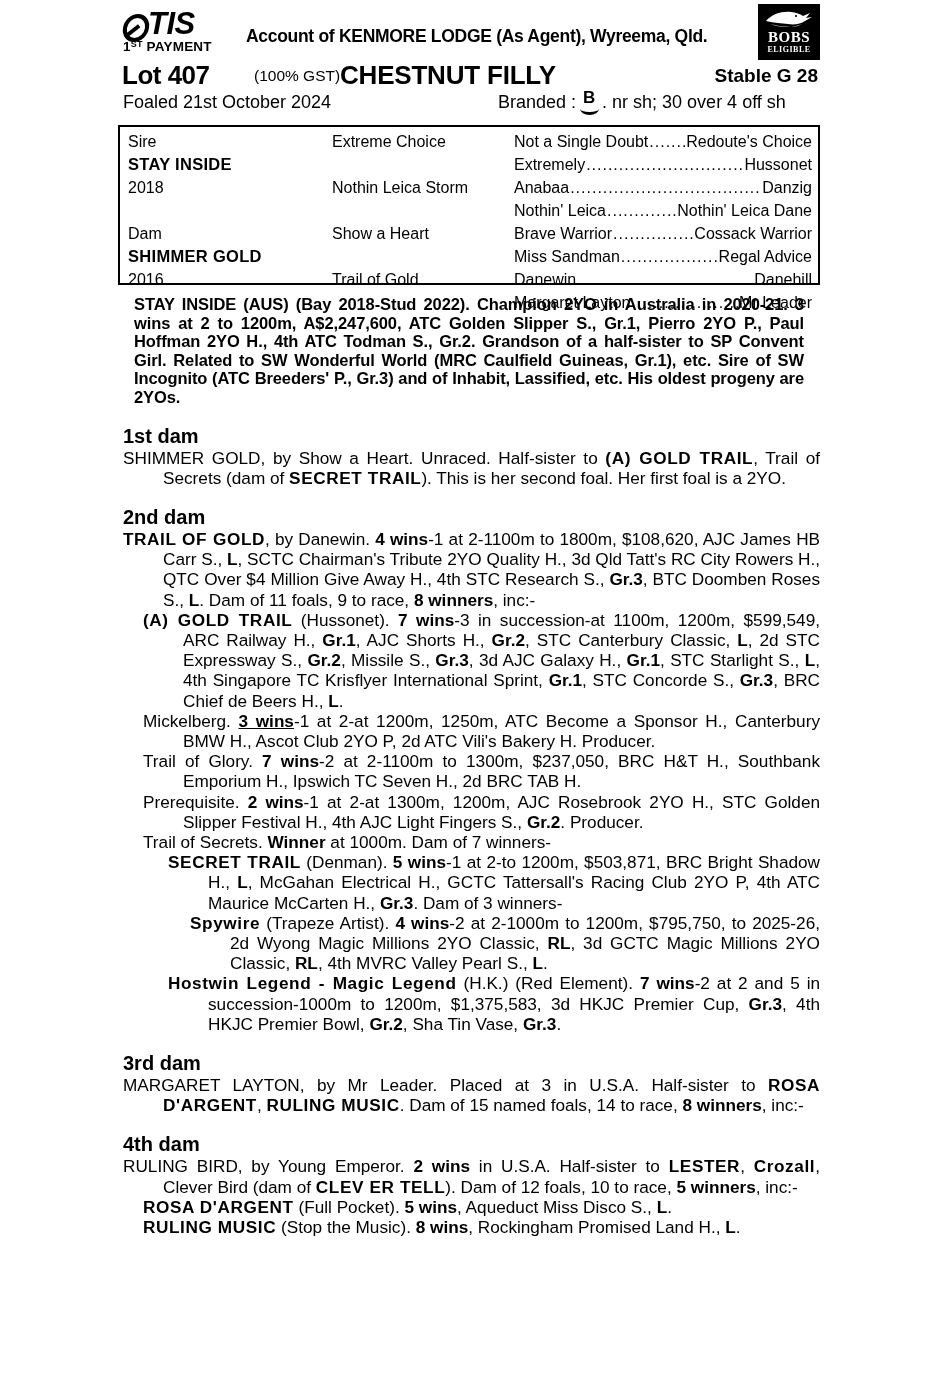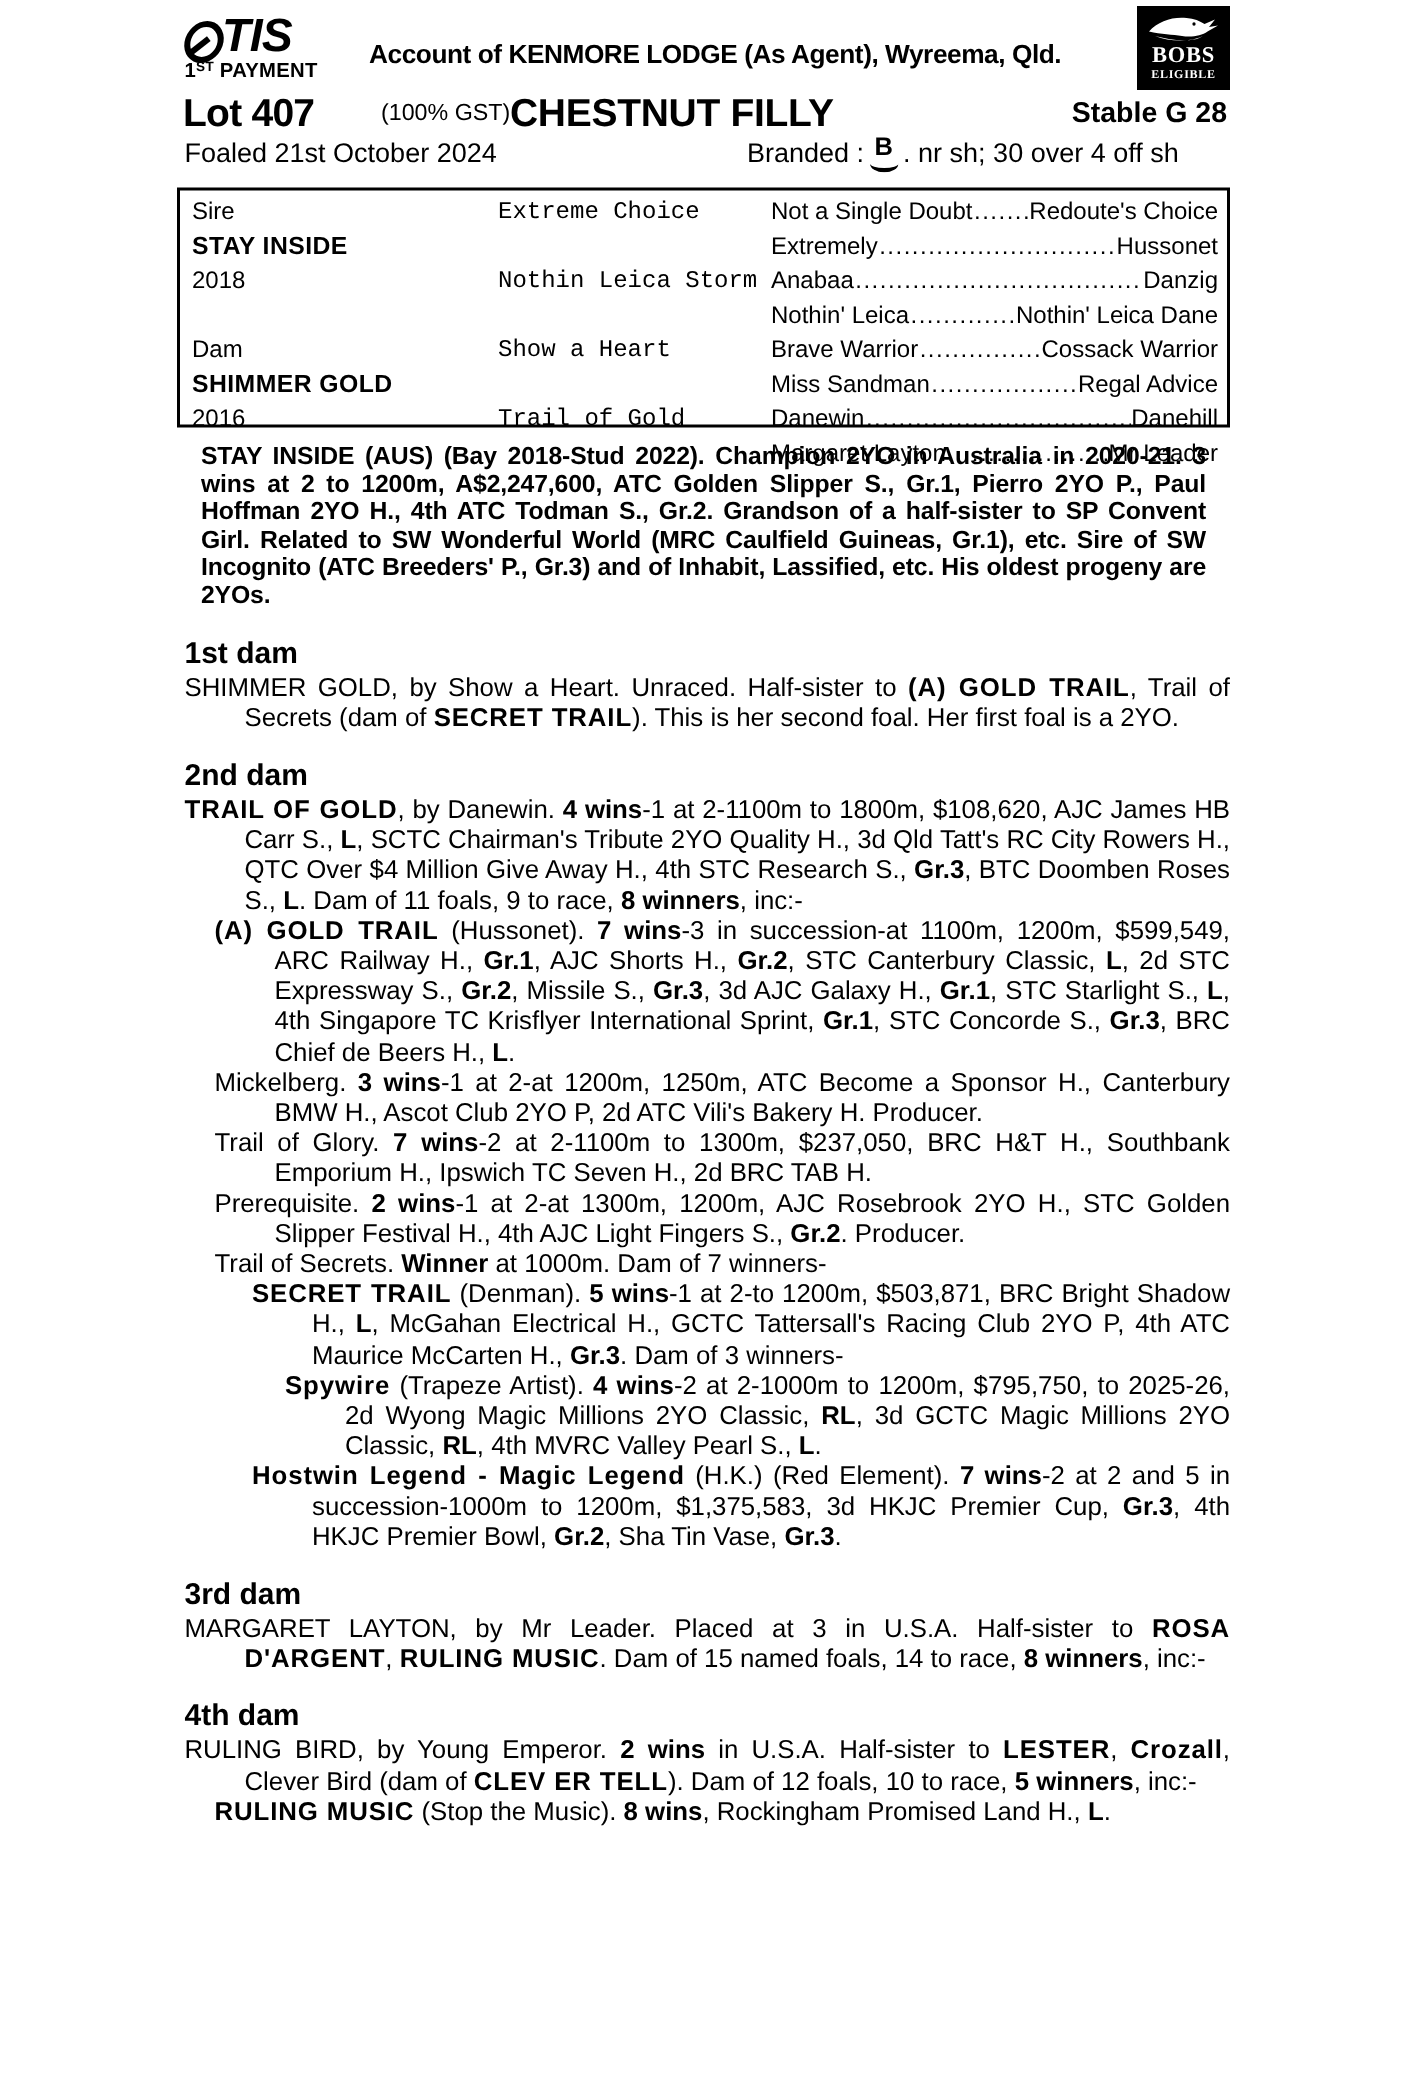--- a/index.html
+++ b/index.html
@@ -200,21 +200,21 @@
     position: relative;
     height: 160px;
     box-sizing: border-box;
   }
   .ped-row {
     position: relative;
     height: 23px;
     line-height: 23px;
   }
   .c1 { position: absolute; left: 8px;   width: 200px; }
-  .c2 { position: absolute; left: 212px; width: 180px; font-family: Liberation Mono, monospace; }
+  .c2 { position: absolute; left: 212px; width: 180px; }
   .c3 { position: absolute; left: 394px; right: 6px; }
   .c1.bold, .c2.bold { font-weight: bold; letter-spacing: 0.3px; font-size: 16.5px;}
   .dotline {
     display: flex;
     align-items: baseline;
     width: 100%;
   }
   .dotline .lft { white-space: nowrap; }
   .dotline .dots {
     flex: 1 1 auto;
@@ -385,27 +385,28 @@
     </div>
 
   <div class="sire-para">STAY INSIDE (AUS) (Bay 2018-Stud 2022). Champion 2YO in Australia in 2020-21. 3 wins at 2 to 1200m, A$2,247,600, ATC Golden Slipper S., Gr.1, Pierro 2YO P., Paul Hoffman 2YO H., 4th ATC Todman S., Gr.2. Grandson of a half-sister to SP Convent Girl. Related to SW Wonderful World (MRC Caulfield Guineas, Gr.1), etc. Sire of SW Incognito (ATC Breeders' P., Gr.3) and of Inhabit, Lassified, etc. His oldest progeny are 2YOs.</div>
 
   <div id="dam-sections">
       <div class="dam-head">1st dam</div>
       <div class="p lvl1"><span>SHIMMER GOLD, by Show a Heart. Unraced. Half-sister to </span><span class="sp" style="font-weight: bold;">(A) GOLD TRAIL</span><span>, Trail of Secrets (dam of </span><span class="sp" style="font-weight: bold;">SECRET TRAIL</span><span>). This is her second foal. Her first foal is a 2YO.</span></div>
       <div class="dam-head">2nd dam</div>
       <div class="p lvl1"><span class="sp" style="font-weight: bold;">TRAIL OF GOLD</span><span>, by Danewin. </span><span style="font-weight: bold;">4 wins</span><span>-1 at 2-1100m to 1800m, $108,620, AJC James HB Carr S., </span><span style="font-weight: bold;">L</span><span>, SCTC Chairman's Tribute 2YO Quality H., 3d Qld Tatt's RC City Rowers H., QTC Over $4 Million Give Away H., 4th STC Research S., </span><span style="font-weight: bold;">Gr.3</span><span>, BTC Doomben Roses S., </span><span style="font-weight: bold;">L</span><span>. Dam of 11 foals, 9 to race, </span><span style="font-weight: bold;">8 winners</span><span>, inc:-</span></div>
       <div class="p lvl2"><span class="sp" style="font-weight: bold;">(A) GOLD TRAIL</span><span> (Hussonet). </span><span style="font-weight: bold;">7 wins</span><span>-3 in succession-at 1100m, 1200m, $599,549, ARC Railway H., </span><span style="font-weight: bold;">Gr.1</span><span>, AJC Shorts H., </span><span style="font-weight: bold;">Gr.2</span><span>, STC Canterbury Classic, </span><span style="font-weight: bold;">L</span><span>, 2d STC Expressway S., </span><span style="font-weight: bold;">Gr.2</span><span>, Missile S., </span><span style="font-weight: bold;">Gr.3</span><span>, 3d AJC Galaxy H., </span><span style="font-weight: bold;">Gr.1</span><span>, STC Starlight S., </span><span style="font-weight: bold;">L</span><span>, 4th Singapore TC Krisflyer International Sprint, </span><span style="font-weight: bold;">Gr.1</span><span>, STC Concorde S., </span><span style="font-weight: bold;">Gr.3</span><span>, BRC Chief de Beers H., </span><span style="font-weight: bold;">L</span><span>.</span></div>
-      <div class="p lvl2"><span>Mickelberg. </span><span style="font-weight: bold;">3 wins</span><span>-1 at 2-at 1200m, 1250m, ATC Become a Sponsor H., Canterbury BMW H., Ascot Club 2YO P, 2d ATC Vili's Bakery H. Producer.</span></div>
+      <div class="p lvl2"><span>Mickelberg. </span><span style="font-weight: bold; text-decoration: underline;">3 wins</span><span>-1 at 2-at 1200m, 1250m, ATC Become a Sponsor H., Canterbury BMW H., Ascot Club 2YO P, 2d ATC Vili's Bakery H. Producer.</span></div>
       <div class="p lvl2"><span>Trail of Glory. </span><span style="font-weight: bold;">7 wins</span><span>-2 at 2-1100m to 1300m, $237,050, BRC H&amp;T H., Southbank Emporium H., Ipswich TC Seven H., 2d BRC TAB H.</span></div>
       <div class="p lvl2"><span>Prerequisite. </span><span style="font-weight: bold;">2 wins</span><span>-1 at 2-at 1300m, 1200m, AJC Rosebrook 2YO H., STC Golden Slipper Festival H., 4th AJC Light Fingers S., </span><span style="font-weight: bold;">Gr.2</span><span>. Producer.</span></div>
       <div class="p lvl2"><span>Trail of Secrets. </span><span style="font-weight: bold;">Winner</span><span> at 1000m. Dam of 7 winners-</span></div>
       <div class="p lvl3"><span class="sp" style="font-weight: bold;">SECRET TRAIL</span><span> (Denman). </span><span style="font-weight: bold;">5 wins</span><span>-1 at 2-to 1200m, $503,871, BRC Bright Shadow H., </span><span style="font-weight: bold;">L</span><span>, McGahan Electrical H., GCTC Tattersall's Racing Club 2YO P, 4th ATC Maurice McCarten H., </span><span style="font-weight: bold;">Gr.3</span><span>. Dam of 3 winners-</span></div>
       <div class="p lvl4"><span class="sp" style="font-weight: bold;">Spywire</span><span> (Trapeze Artist). </span><span style="font-weight: bold;">4 wins</span><span>-2 at 2-1000m to 1200m, $795,750, to 2025-26, 2d Wyong Magic Millions 2YO Classic, </span><span style="font-weight: bold;">RL</span><span>, 3d GCTC Magic Millions 2YO Classic, </span><span style="font-weight: bold;">RL</span><span>, 4th MVRC Valley Pearl S., </span><span style="font-weight: bold;">L</span><span>.</span></div>
       <div class="p lvl3"><span class="sp" style="font-weight: bold;">Hostwin Legend - Magic Legend</span><span> (H.K.) (Red Element). </span><span style="font-weight: bold;">7 wins</span><span>-2 at 2 and 5 in succession-1000m to 1200m, $1,375,583, 3d HKJC Premier Cup, </span><span style="font-weight: bold;">Gr.3</span><span>, 4th HKJC Premier Bowl, </span><span style="font-weight: bold;">Gr.2</span><span>, Sha Tin Vase, </span><span style="font-weight: bold;">Gr.3</span><span>.</span></div>
       <div class="dam-head">3rd dam</div>
       <div class="p lvl1"><span>MARGARET LAYTON, by Mr Leader. Placed at 3 in U.S.A. Half-sister to </span><span class="sp" style="font-weight: bold;">ROSA D'ARGENT</span><span>, </span><span class="sp" style="font-weight: bold;">RULING MUSIC</span><span>. Dam of 15 named foals, 14 to race, </span><span style="font-weight: bold;">8 winners</span><span>, inc:-</span></div>
       <div class="dam-head">4th dam</div>
       <div class="p lvl1"><span>RULING BIRD, by Young Emperor. </span><span style="font-weight: bold;">2 wins</span><span> in U.S.A. Half-sister to </span><span class="sp" style="font-weight: bold;">LESTER</span><span>, </span><span class="sp" style="font-weight: bold;">Crozall</span><span>, Clever Bird (dam of </span><span class="sp" style="font-weight: bold;">CLEV ER TELL</span><span>). Dam of 12 foals, 10 to race, </span><span style="font-weight: bold;">5 winners</span><span>, inc:-</span></div>
+      <div class="p lvl2"><span class="sp" style="font-weight: bold;">ROSA D'ARGENT</span><span> (Full Pocket). </span><span style="font-weight: bold;">5 wins</span><span>, Aqueduct Miss Disco S., </span><span style="font-weight: bold;">L</span><span>.</span></div>
       <div class="p lvl2"><span class="sp" style="font-weight: bold;">RULING MUSIC</span><span> (Stop the Music). </span><span style="font-weight: bold;">8 wins</span><span>, Rockingham Promised Land H., </span><span style="font-weight: bold;">L</span><span>.</span></div>
     </div>
 
 </div>
 
 </body></html>

